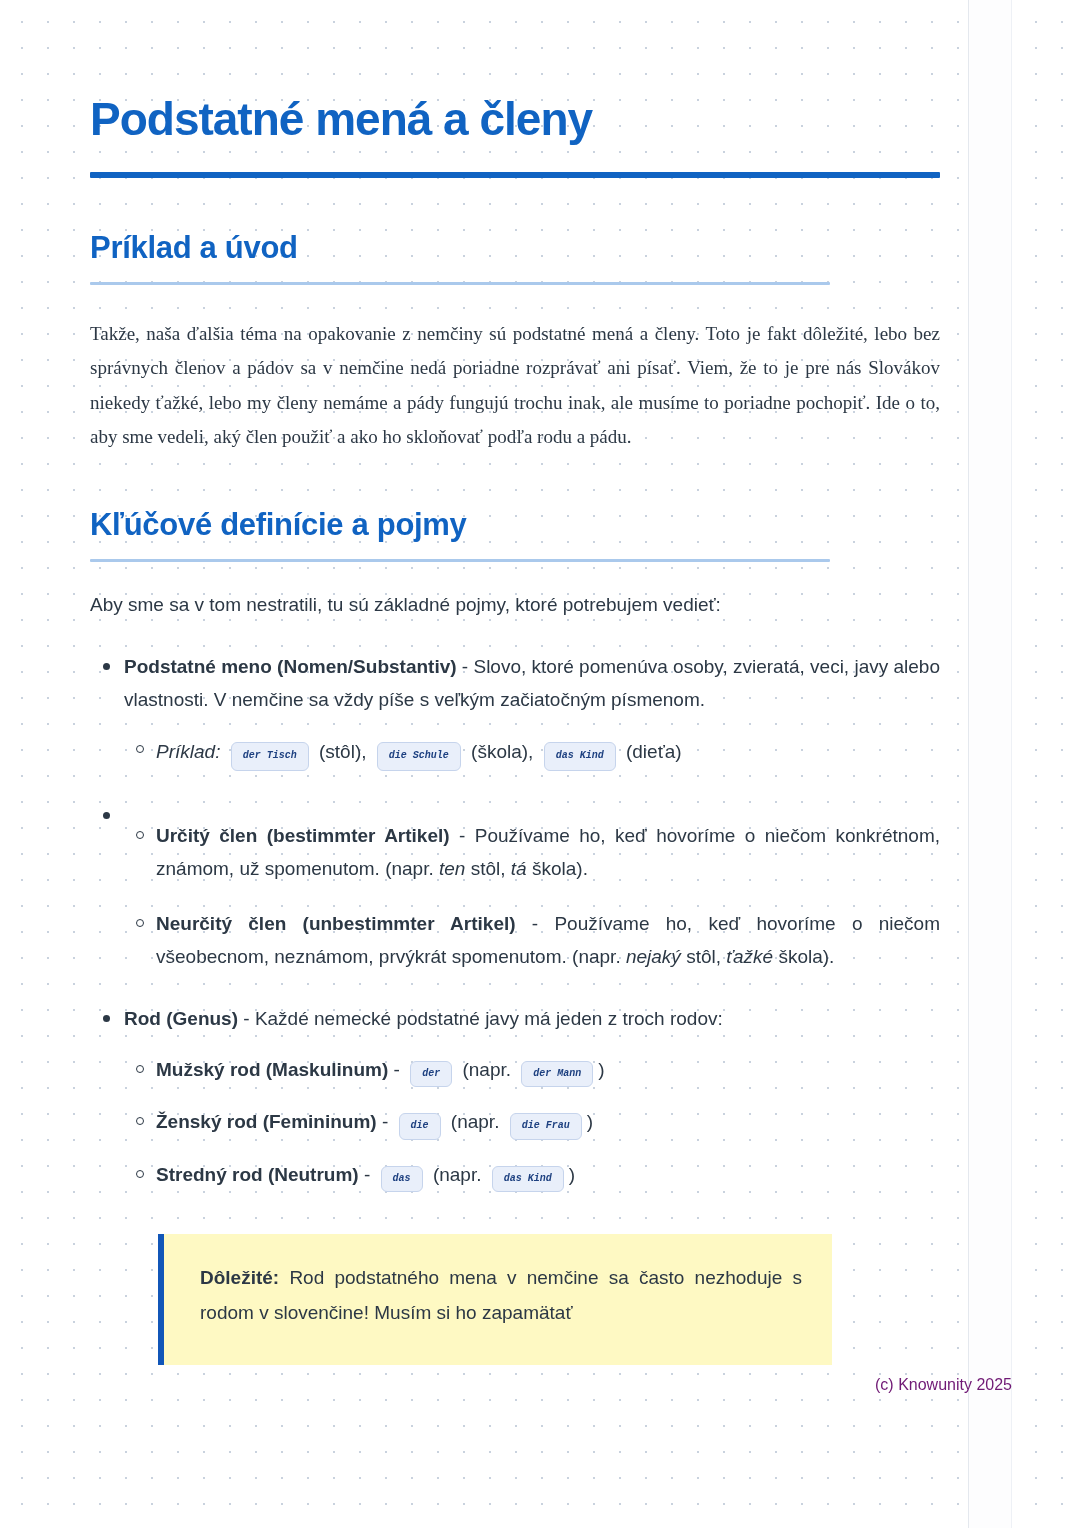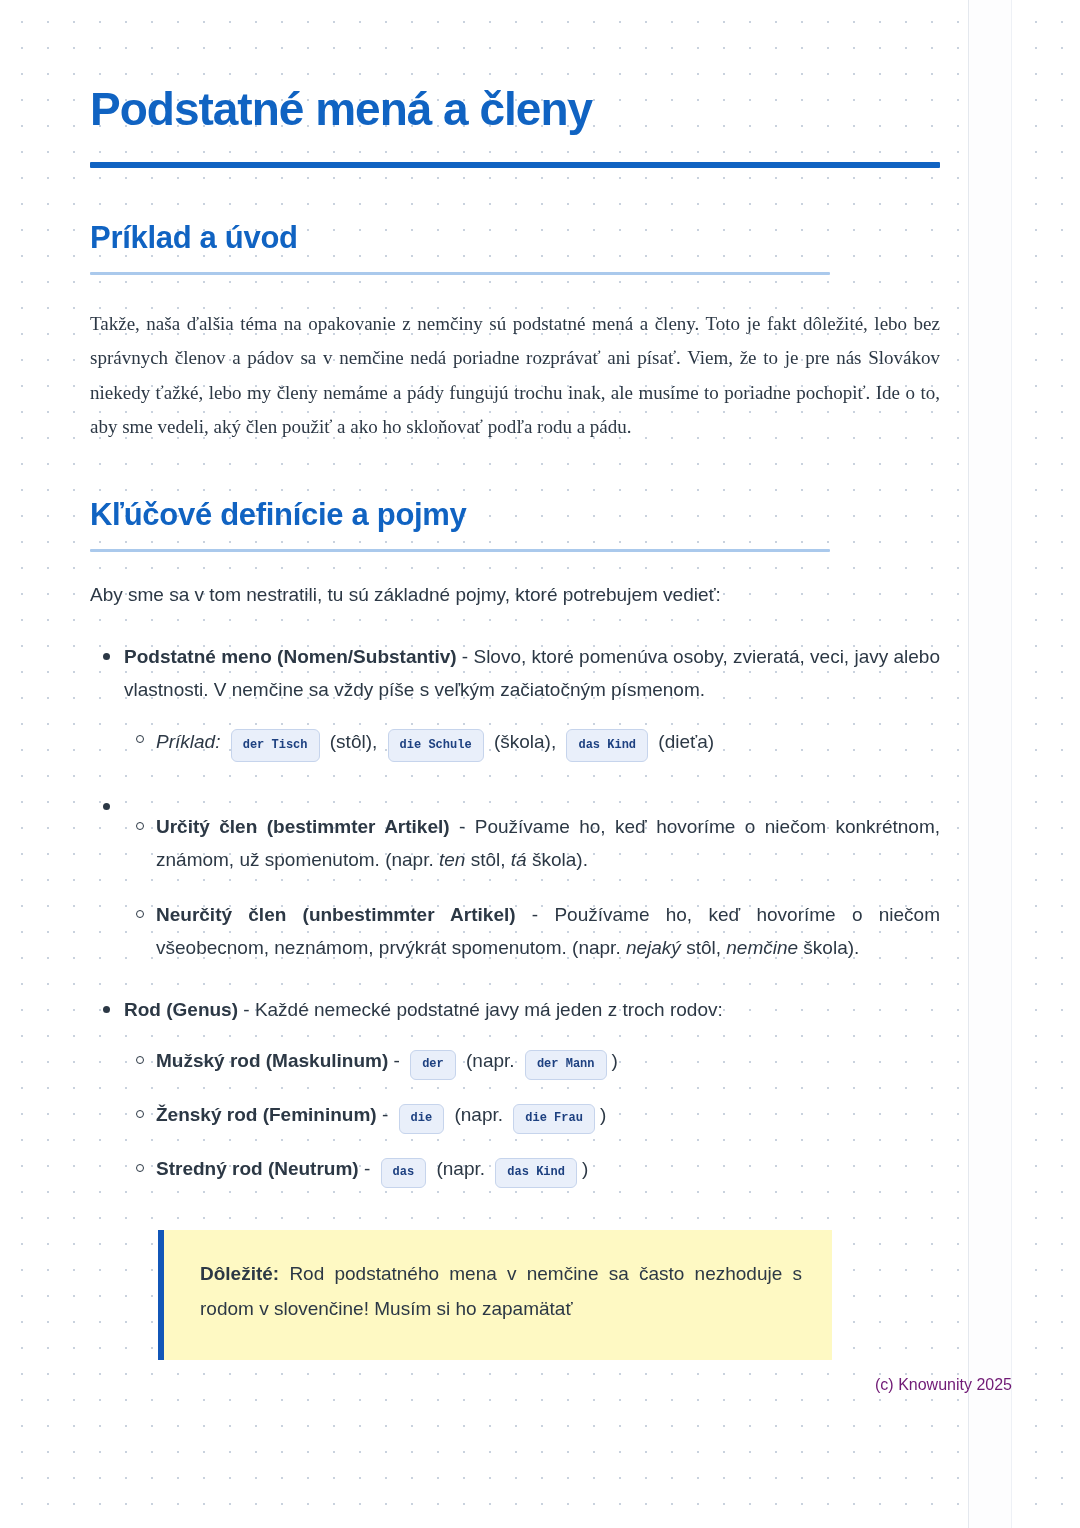--- a/index.html
+++ b/index.html
@@ -26,20 +26,21 @@
   .content {
     position:relative;
     padding:84px 140px 0 90px;
   }
   .page-title {
     font-size:46px;
     font-weight:bold;
     letter-spacing:-1px;
     color:#1063c2;
     line-height:1.12;
+    margin-top:10px;
   }
   .title-rule { height:6px; background:#1063c2; margin-top:26px; border-radius:1px; }
   h2.section-heading {
     font-size:31px;
     font-weight:bold;
     color:#1063c2;
     letter-spacing:-0.3px;
     margin-top:52px;
   }
   .h2-rule { height:3px; background:#aac9ec; margin-top:16px; width:740px; border-radius:1px; }
@@ -67,29 +68,30 @@
   }
   .li2 { display:flex; margin-top:16px; margin-left:12px; }
   .b2 {
     flex:none; width:8px; height:8px; border-radius:50%;
     border:1.5px solid #2c3845; background:transparent; margin:12px 12px 0 0;
   }
   .chip {
     display:inline-block;
     font-family:"Liberation Mono","DejaVu Sans Mono",monospace;
     font-weight:bold;
-    font-size:12px;
+    font-size:10px;
     color:#1d4080;
     background:#e9effa;
     border:1px solid #c6d4ec;
     border-radius:6px;
     padding:3px 11px 4px;
     margin:0 5px;
     white-space:nowrap;
     vertical-align:baseline;
+    font-style:italic;
   }
   .example-line { line-height:2.0; }
   .gender-row { margin-top:18px; }
   .gender-row .li2-text { text-align:left; }
   .callout {
     margin:42px 108px 0 68px;
     background:#fef9c3;
     border-left:6px solid #1156b8;
     padding:26px 30px 34px 36px;
     font-size:19px;
@@ -150,21 +152,21 @@
       <span class="b1"></span>
       <div class="li1-body">
 
         <div class="li2" style="margin-top:20px;">
           <span class="b2"></span>
           <div class="li2-text"><strong>Určitý člen (bestimmter Artikel)</strong><span> - Používame ho, keď hovoríme o niečom konkrétnom, známom, už spomenutom. (napr. </span><em>ten</em><span> stôl, </span><em>tá</em><span> škola).</span></div>
         </div>
 
         <div class="li2" style="margin-top:22px;">
           <span class="b2"></span>
-          <div class="li2-text"><strong>Neurčitý člen (unbestimmter Artikel)</strong><span> - Používame ho, keď hovoríme o niečom všeobecnom, neznámom, prvýkrát spomenutom. (napr. </span><em>nejaký</em><span> stôl, </span><em>nemčine</em><span> škola).</span></div>
+          <div class="li2-text"><strong>Neurčitý člen (unbestimmter Artikel)</strong><span> - Používame ho, keď hovoríme o niečom všeobecnom, neznámom, prvýkrát spomenutom. (napr. </span><em>nejaký</em><span> stôl, </span><em>ťažké</em><span> škola).</span></div>
         </div>
       </div>
     </div>
 
     <div class="li1">
       <span class="b1"></span>
       <div class="li1-body">
         <div class="li1-text"><strong>Rod (Genus)</strong><span> - Každé nemecké podstatné javy má jeden z troch rodov:</span></div>
 
         <div class="li2 gender-row">

